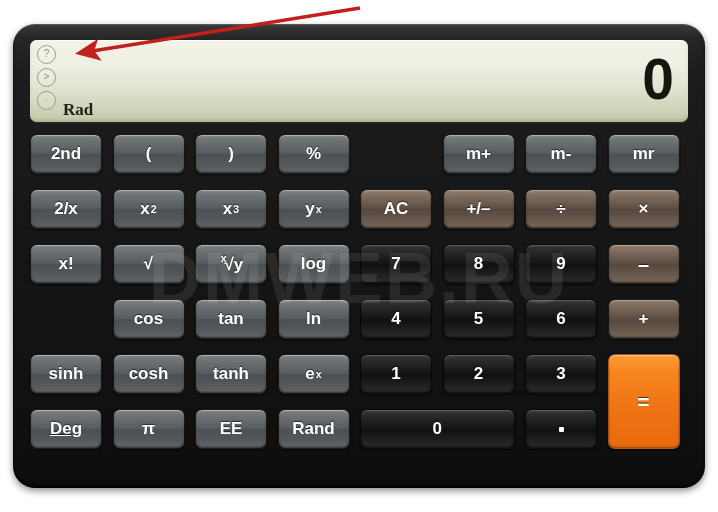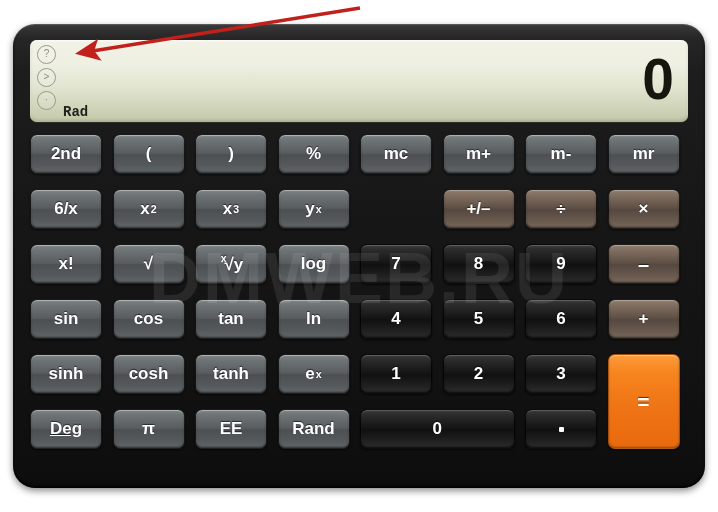--- a/index.html
+++ b/index.html
@@ -91,24 +91,24 @@
     line-height: 15px;
     text-align: center;
     margin-bottom: 4px;
     font-family: "Liberation Sans", sans-serif;
     background: rgba(255,255,255,0.12);
   }
   #disp-mode {
     position: absolute;
     left: 33px;
     bottom: 2px;
-    font-size: 14px;
+    font-size: 17px;
     font-weight: bold;
     color: #22221c;
-    font-family: Liberation Mono, monospace;
+    font-family: Liberation Serif, serif;
   }
   #disp-value {
     position: absolute;
     right: 14px;
     top: 50%;
     transform: translateY(-52%);
     font-size: 57px;
     font-weight: bold;
     color: #16160f;
     font-family: "Liberation Sans", sans-serif;
@@ -241,46 +241,46 @@
       </div>
       <div class="key grey" style="left: 82.5px; top: 0px; width: 72px; height: 40px;">
         <span>(</span>
       </div>
       <div class="key grey" style="left: 165px; top: 0px; width: 72px; height: 40px;">
         <span>)</span>
       </div>
       <div class="key grey" style="left: 247.5px; top: 0px; width: 72px; height: 40px;">
         <span>%</span>
       </div>
-      <div class="key grey" style="left: 330px; top: 0px; width: 72px; height: 40px;">
-        <span>mc</span>
-      </div>
       <div class="key grey" style="left: 412.5px; top: 0px; width: 72px; height: 40px;">
         <span>m+</span>
       </div>
       <div class="key grey" style="left: 495px; top: 0px; width: 72px; height: 40px;">
         <span>m-</span>
       </div>
       <div class="key grey" style="left: 577.5px; top: 0px; width: 72px; height: 40px;">
         <span>mr</span>
       </div>
       <div class="key grey" style="left: 0px; top: 55px; width: 72px; height: 40px;">
-        <span>6/x</span>
+        <span>2/x</span>
       </div>
       <div class="key grey" style="left: 82.5px; top: 55px; width: 72px; height: 40px;">
         <span>x</span>
         <sup>2</sup>
       </div>
       <div class="key grey" style="left: 165px; top: 55px; width: 72px; height: 40px;">
         <span>x</span>
         <sup>3</sup>
       </div>
       <div class="key grey" style="left: 247.5px; top: 55px; width: 72px; height: 40px;">
         <span>y</span>
         <sup>x</sup>
+      </div>
+      <div class="key brown" style="left: 330px; top: 55px; width: 72px; height: 40px;">
+        <span>AC</span>
       </div>
       <div class="key brown" style="left: 412.5px; top: 55px; width: 72px; height: 40px;">
         <span>+/–</span>
       </div>
       <div class="key brown" style="left: 495px; top: 55px; width: 72px; height: 40px;">
         <span>÷</span>
       </div>
       <div class="key brown" style="left: 577.5px; top: 55px; width: 72px; height: 40px;">
         <span>×</span>
       </div>
@@ -303,23 +303,20 @@
         <span>7</span>
       </div>
       <div class="key dark" style="left: 412.5px; top: 110px; width: 72px; height: 40px;">
         <span>8</span>
       </div>
       <div class="key dark" style="left: 495px; top: 110px; width: 72px; height: 40px;">
         <span>9</span>
       </div>
       <div class="key brown" style="left: 577.5px; top: 110px; width: 72px; height: 40px;">
         <span style="font-size: 20px;">–</span>
-      </div>
-      <div class="key grey" style="left: 0px; top: 165px; width: 72px; height: 40px;">
-        <span>sin</span>
       </div>
       <div class="key grey" style="left: 82.5px; top: 165px; width: 72px; height: 40px;">
         <span>cos</span>
       </div>
       <div class="key grey" style="left: 165px; top: 165px; width: 72px; height: 40px;">
         <span>tan</span>
       </div>
       <div class="key grey" style="left: 247.5px; top: 165px; width: 72px; height: 40px;">
         <span>ln</span>
       </div>

